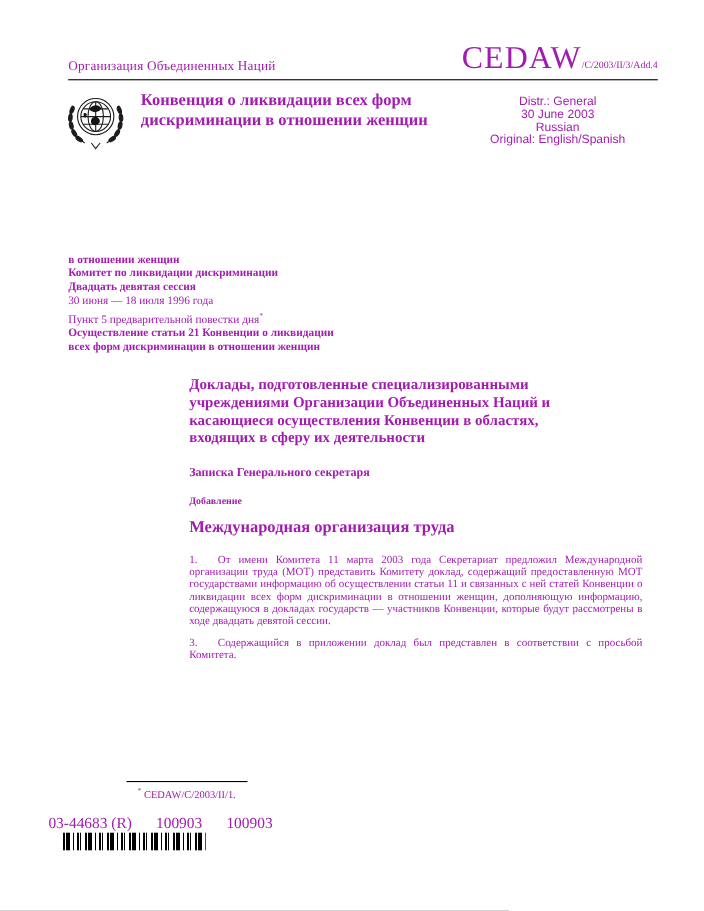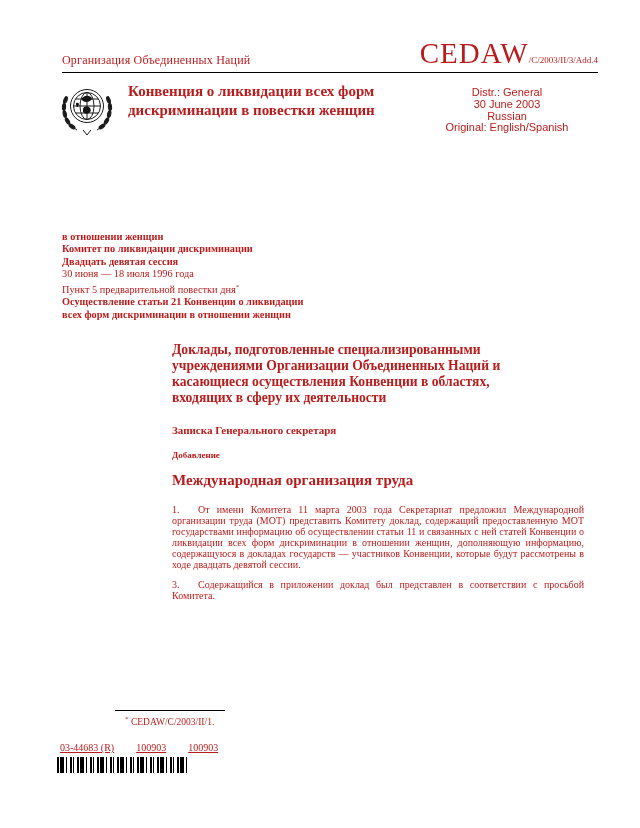--- a/index.html
+++ b/index.html
@@ -2,21 +2,21 @@
 <html><head>
 <meta charset="utf-8">
 <style>
   html,body{margin:0;padding:0;background:#888;}
   .page{
     position:relative;
     width:640px;height:828px;
     background:#ffffff;
     margin:0 auto;
     font-family:"Liberation Serif","DejaVu Serif",serif;
-    color:#b91c1c;
+    color:#a21caf;
     overflow:hidden;
   }
   
   .masthead{position:absolute;left:62px;top:44px;width:536px;height:28px;}
   .org-name{position:absolute;left:0;bottom:4px;font-size:12px;letter-spacing:.2px;}
   .doc-symbol{position:absolute;right:0;bottom:2px;white-space:nowrap;}
   .doc-symbol .big{font-size:29px;font-weight:400;letter-spacing:1px;}
   .doc-symbol .small{font-size:9px;}
   .head-rule{position:absolute;left:62px;top:72px;width:536px;height:1px;background:#000;}
   
@@ -45,21 +45,21 @@
   .body-para{
     font-size:10px;line-height:10.9px;text-align:justify;margin:0 0 10px 0;
   }
   .body-para .para-num{display:inline-block;width:26px;font-size:10px;}
   
   .footnote{position:absolute;left:115px;top:710px;width:240px;font-size:9.5px;}
   .footnote-rule{width:110px;height:1px;background:#000;margin-bottom:4px;}
   .footnote-text{padding-left:10px;}
   .footnote-text sup{font-size:7px;}
   
-  .footer-id{position:absolute;left:60px;top:742px;font-size:10px;white-space:nowrap;text-decoration:underline;}
+  .footer-id{position:absolute;left:44px;top:742px;font-size:14px;white-space:nowrap;}
   .footer-id span{margin-right:0;}
   .footer-id .gap{display:inline-block;width:22px;}
   .barcode{
     position:absolute;left:57px;top:757px;width:130px;height:16px;
     background:
       repeating-linear-gradient(90deg,
         #000 0 2px, #fff 2px 3px,
         #000 3px 7px, #fff 7px 9px,
         #000 9px 10px, #fff 10px 13px,
         #000 13px 15px, #fff 15px 16px,
@@ -104,21 +104,21 @@
         <ellipse cx="52.5" cy="20" rx="1.6" ry="3.4" transform="rotate(-20 52.5 20)"></ellipse>
         <ellipse cx="54" cy="27" rx="1.6" ry="3.4" transform="rotate(-5 54 27)"></ellipse>
         <ellipse cx="53.2" cy="34" rx="1.6" ry="3.4" transform="rotate(12 53.2 34)"></ellipse>
         <ellipse cx="50.5" cy="41" rx="1.6" ry="3.4" transform="rotate(30 50.5 41)"></ellipse>
         <ellipse cx="46" cy="46.5" rx="1.6" ry="3.4" transform="rotate(55 46 46.5)"></ellipse>
         <path d="M27 50 L31 55 L35 50" fill="none"></path>
       </g>
     </svg>
   </div>
 
-  <div class="conv-title">Конвенция о ликвидации всех форм дискриминации в повестки женщин</div>
+  <div class="conv-title">Конвенция о ликвидации всех форм дискриминации в отношении женщин</div>
 
   <div class="distr-block">
     <div>Distr.: General</div>
     <div>30 June 2003</div>
     <div>Russian</div>
     <div>Original: English/Spanish</div>
   </div>
 
   <div class="committee">
     <div class="b">в отношении женщин</div>

